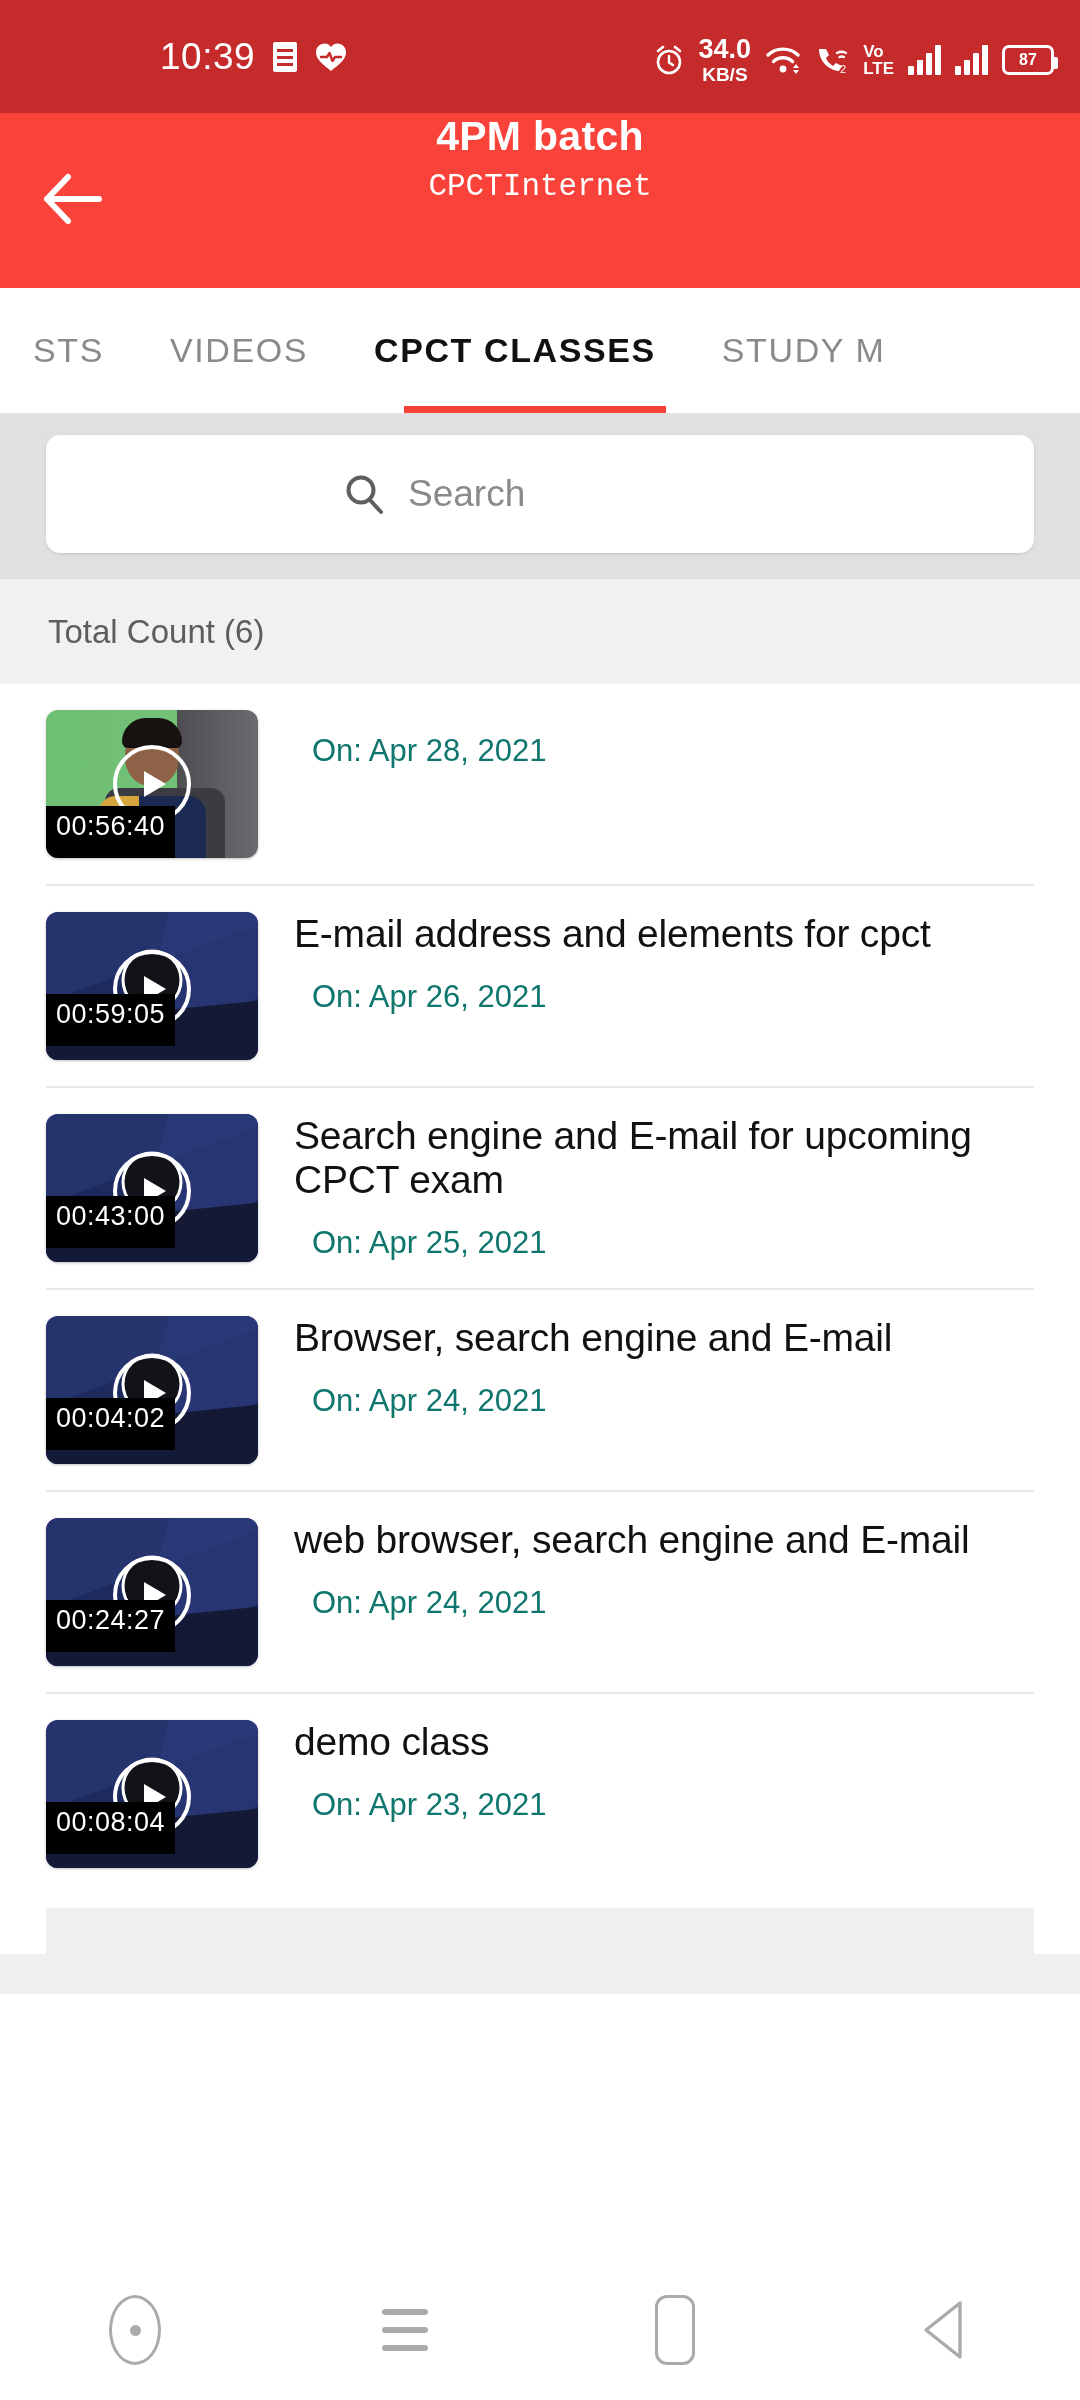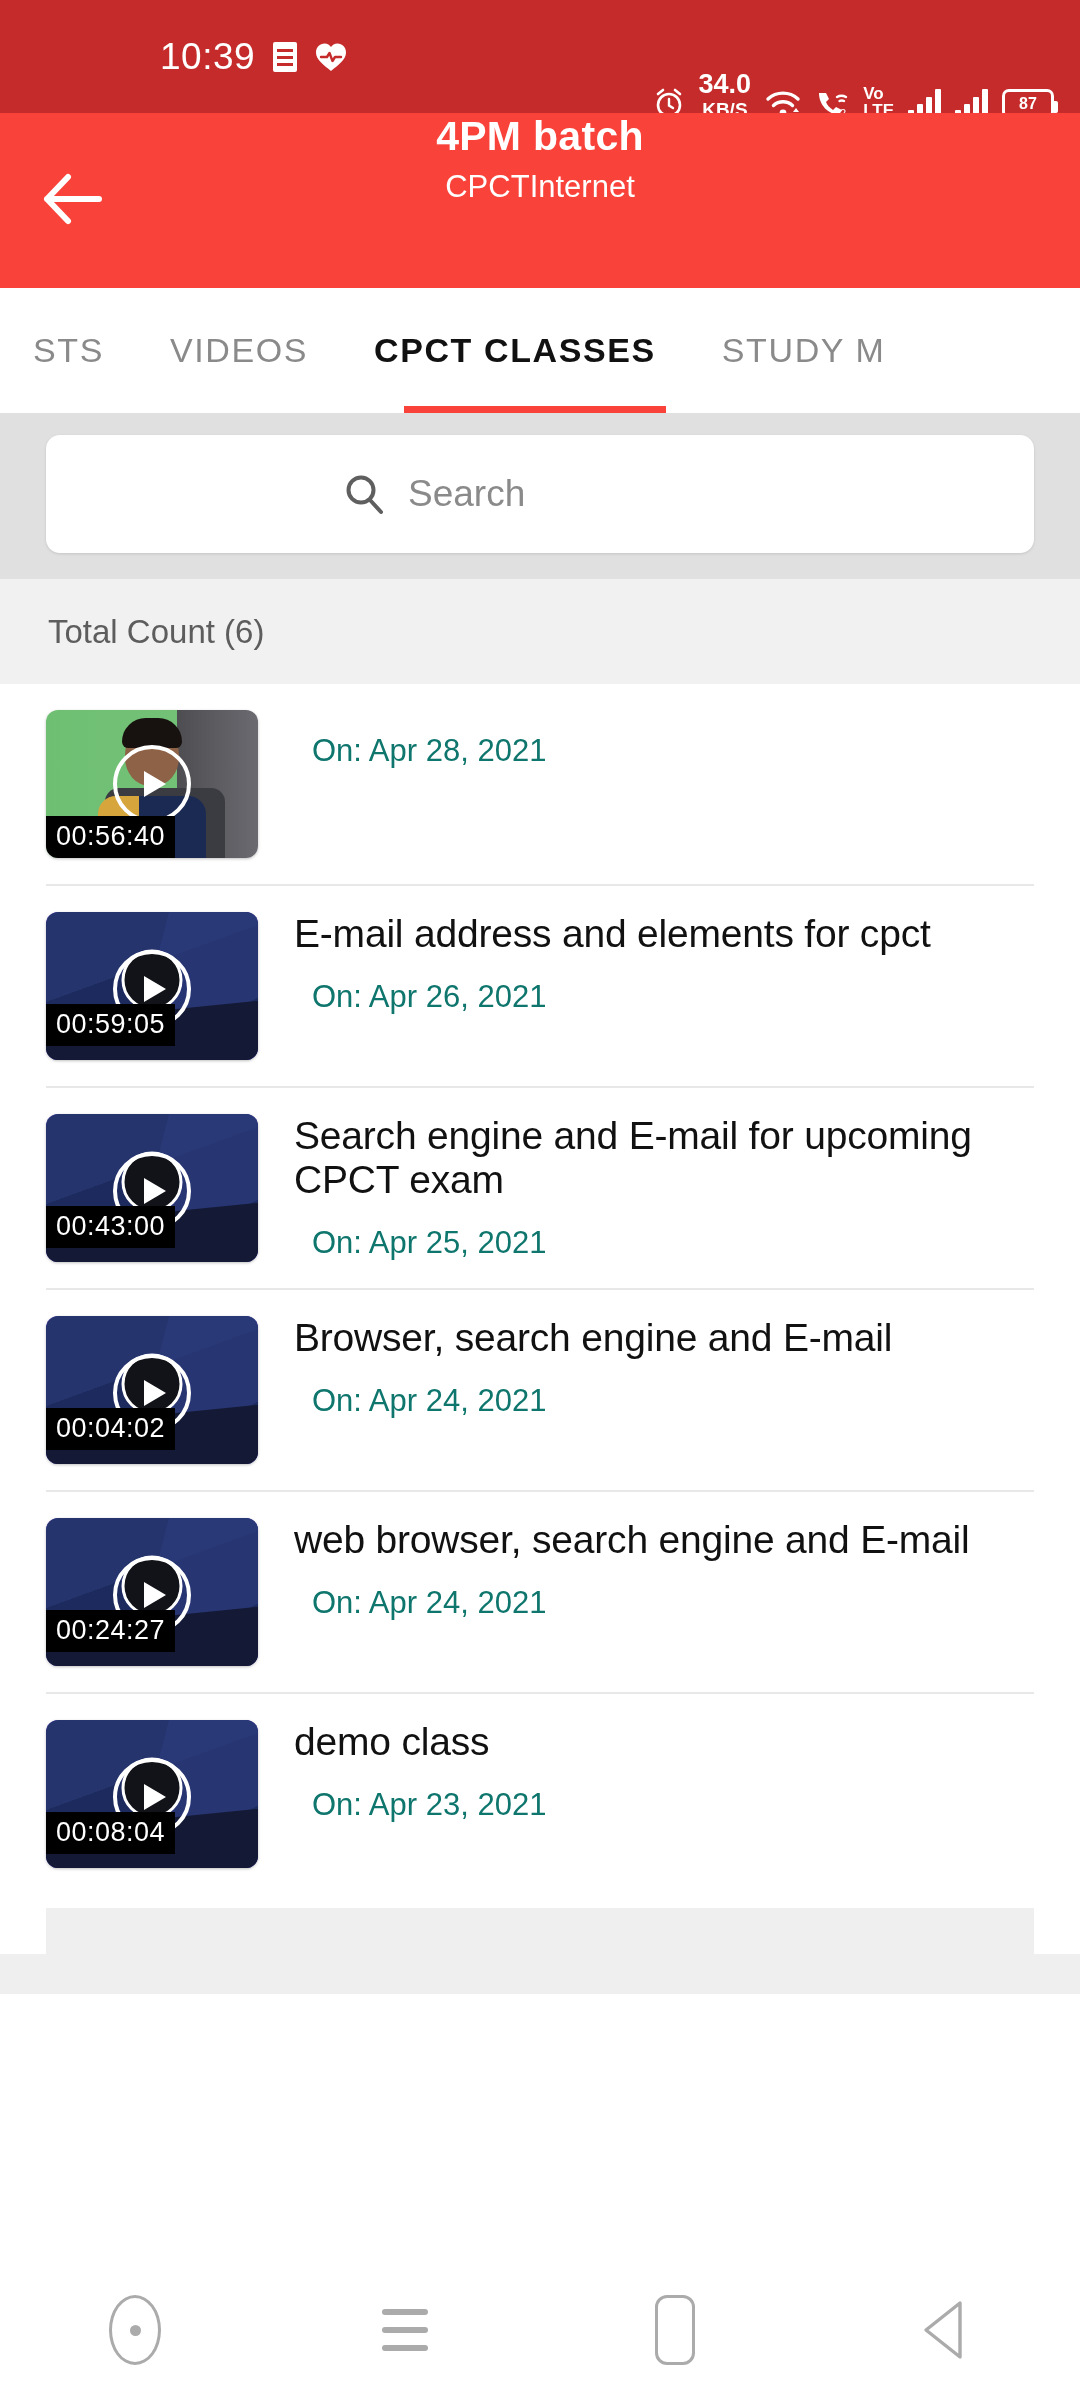--- a/index.html
+++ b/index.html
@@ -14,21 +14,21 @@
   
   .statusbar {
     height:113px; background:#C62B2B; color:#fff;
     display:flex; align-items:center; padding:0 28px;
     position:relative;
   }
   .sb-left { display:flex; align-items:center; gap:18px; margin-left:132px; }
   .sb-clock { font-size:37px; font-weight:400; letter-spacing:0.5px; }
   .sb-right {
     position:absolute; right:26px; top:0; height:119px;
-    display:flex; align-items:flex-end; gap:14px;
+    display:flex; align-items:center; gap:14px;
   }
   .icon-doc { width:24px; height:30px; background:#fff; border-radius:2px;
     position:relative; }
   .icon-doc::before{content:"";position:absolute;left:4px;right:4px;top:7px;height:3px;
     background:#C62B2B; box-shadow:0 7px 0 #C62B2B, 0 14px 0 #C62B2B;}
   .icon-heart { width:32px; height:30px; position:relative; }
   .icon-heart svg { display:block; }
   .icon-alarm svg { display:block; }
   .sb-kbs { display:flex; flex-direction:column; align-items:center; line-height:1;
     font-weight:bold; }
@@ -55,21 +55,21 @@
     display:flex; align-items:flex-start; justify-content:center;
   }
   .back-btn {
     position:absolute; left:30px; top:50%; transform:translateY(-50%);
     width:86px; height:86px; display:flex; align-items:center; justify-content:center;
     cursor:pointer;
   }
   .appbar-titles { text-align:center; color:#fff; }
   .appbar-title { font-size:41px; font-weight:bold; letter-spacing:0.3px; }
   .appbar-sub { font-size:31px; margin-top:9px; display:flex; 
-    justify-content:center; font-weight:400; }
+    justify-content:center; font-weight:400;font-family:Liberation Mono, monospace; }
 
   
   .tabbar {
     height:125px; background:#fff; display:flex; align-items:center;
     position:relative; overflow:hidden; white-space:nowrap;
   }
   .tab {
     flex:0 0 auto; font-size:34px; color:#8a8a8a; letter-spacing:1.6px;
     padding:0 33px; height:125px; display:flex; align-items:center;
     cursor:pointer; font-weight:500;
@@ -145,21 +145,21 @@
     display:flex; align-items:center; justify-content:center;
   }
   .play-ring .tri {
     width:0;height:0;border-left:22px solid #fff;
     border-top:13px solid transparent;border-bottom:13px solid transparent;
     margin-left:6px;
   }
   .thumb.photo .play-ring { top:50%; }
   .duration {
     position:absolute; left:0; bottom:0; background:#000; color:#fff;
-    font-size:27px; padding:5px 10px 6px; letter-spacing:0.5px;
+    font-size:27px; padding:5px 10px 16px; letter-spacing:0.5px;
     font-family:"Liberation Sans", sans-serif;
   }
   .thumb.obs .duration { bottom:14px; }
   .row-body { flex:1; padding-left:36px; padding-right:30px; }
   .row-title {
     font-size:39px; color:#111; line-height:1.13; font-weight:400;
     letter-spacing:-0.2px;
   }
   .row-date {
     font-size:31px; color:#0f766e; margin-top:23px; padding-left:18px;

